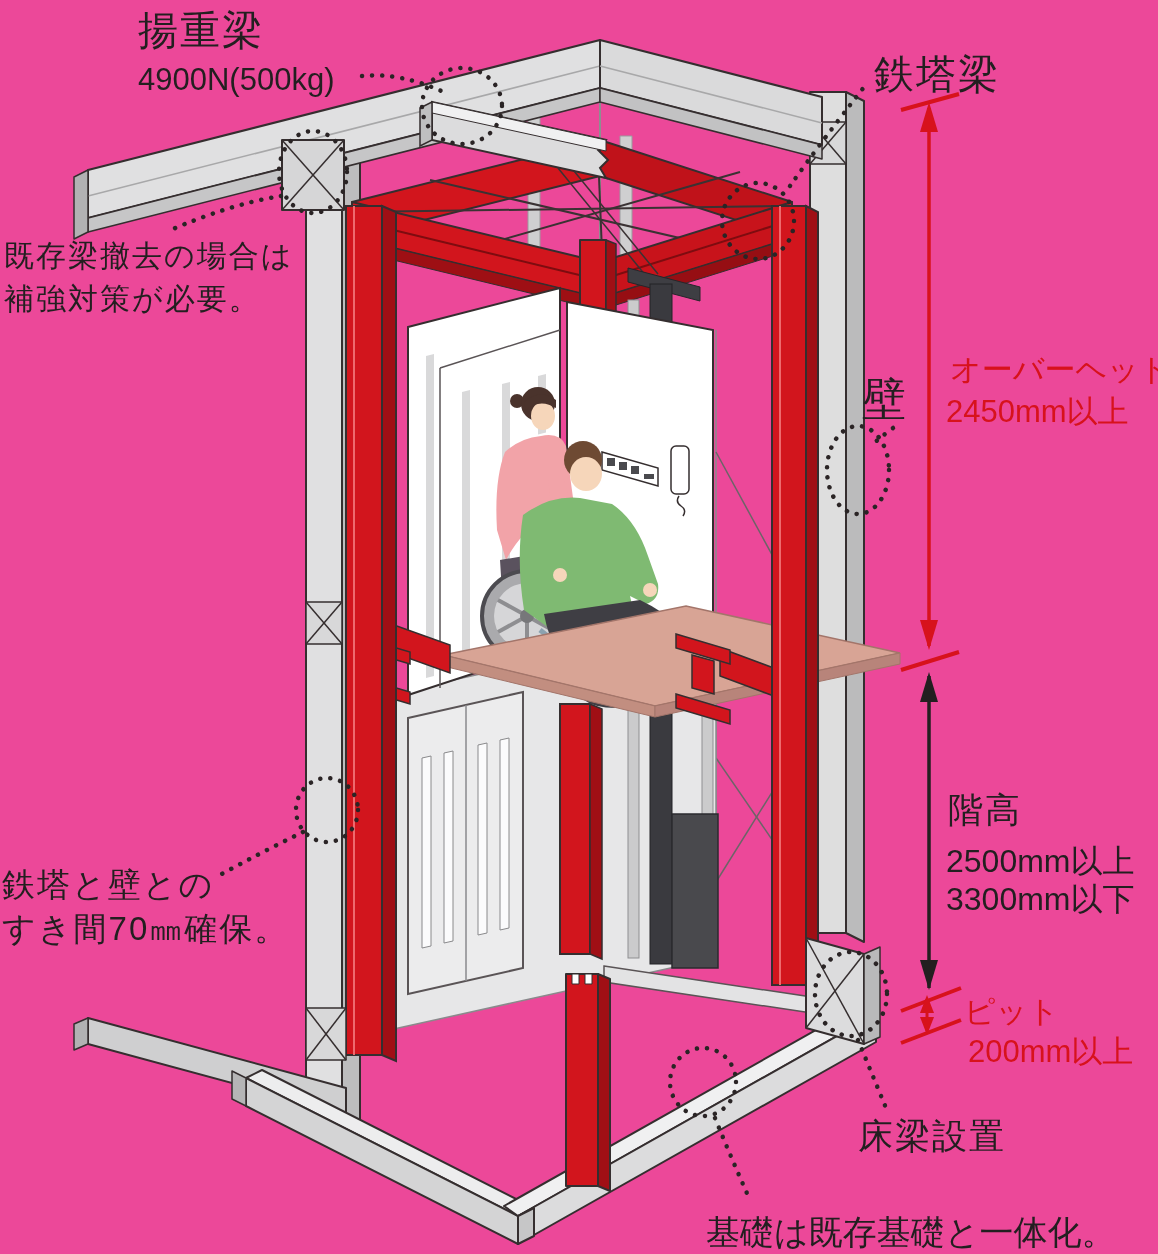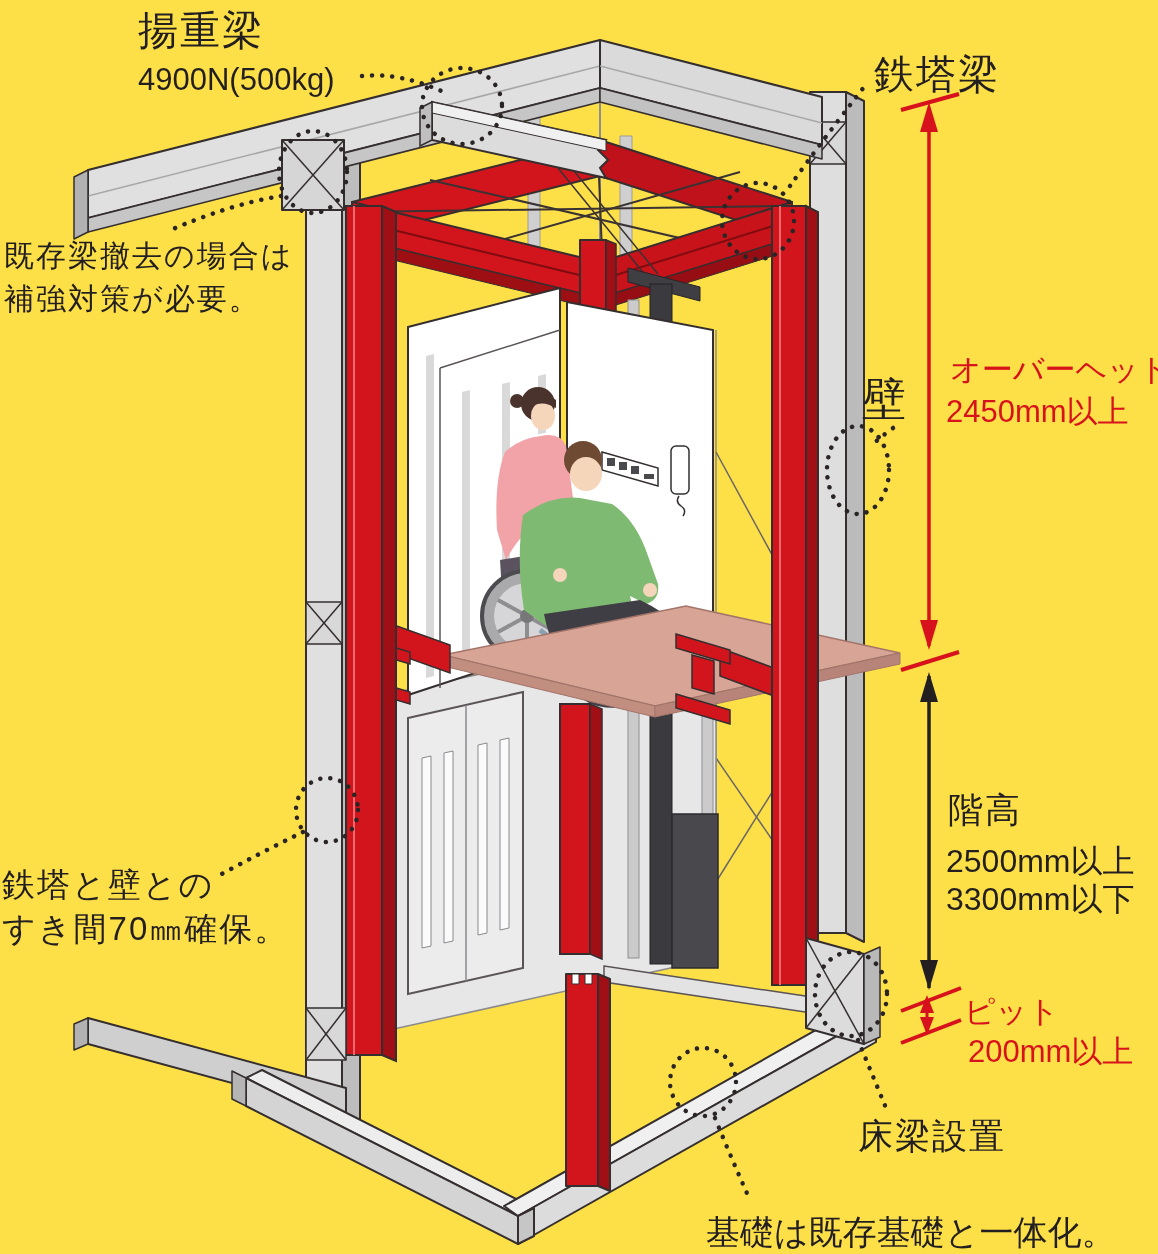--- a/index.html
+++ b/index.html
@@ -1,16 +1,16 @@
 <!DOCTYPE html>
 <html><head>
 <meta charset="utf-8">
 <style>
   html,body{margin:0;padding:0;background:#ffffff;}
-  #stage{position:relative;width:1158px;height:1254px;background:#fde047;overflow:hidden;
+  #stage{position:relative;width:1158px;height:1254px;background:#ec4899;overflow:hidden;
          font-family:"Liberation Sans","DejaVu Sans",sans-serif;}
   svg{display:block}
   text{font-family:"Liberation Sans","DejaVu Sans",sans-serif;fill:#231f20;}
   .jp{letter-spacing:2px;}
   .red{fill:#d7121c;}
 </style>
 </head>
 <body>
 
 <div id="stage">

